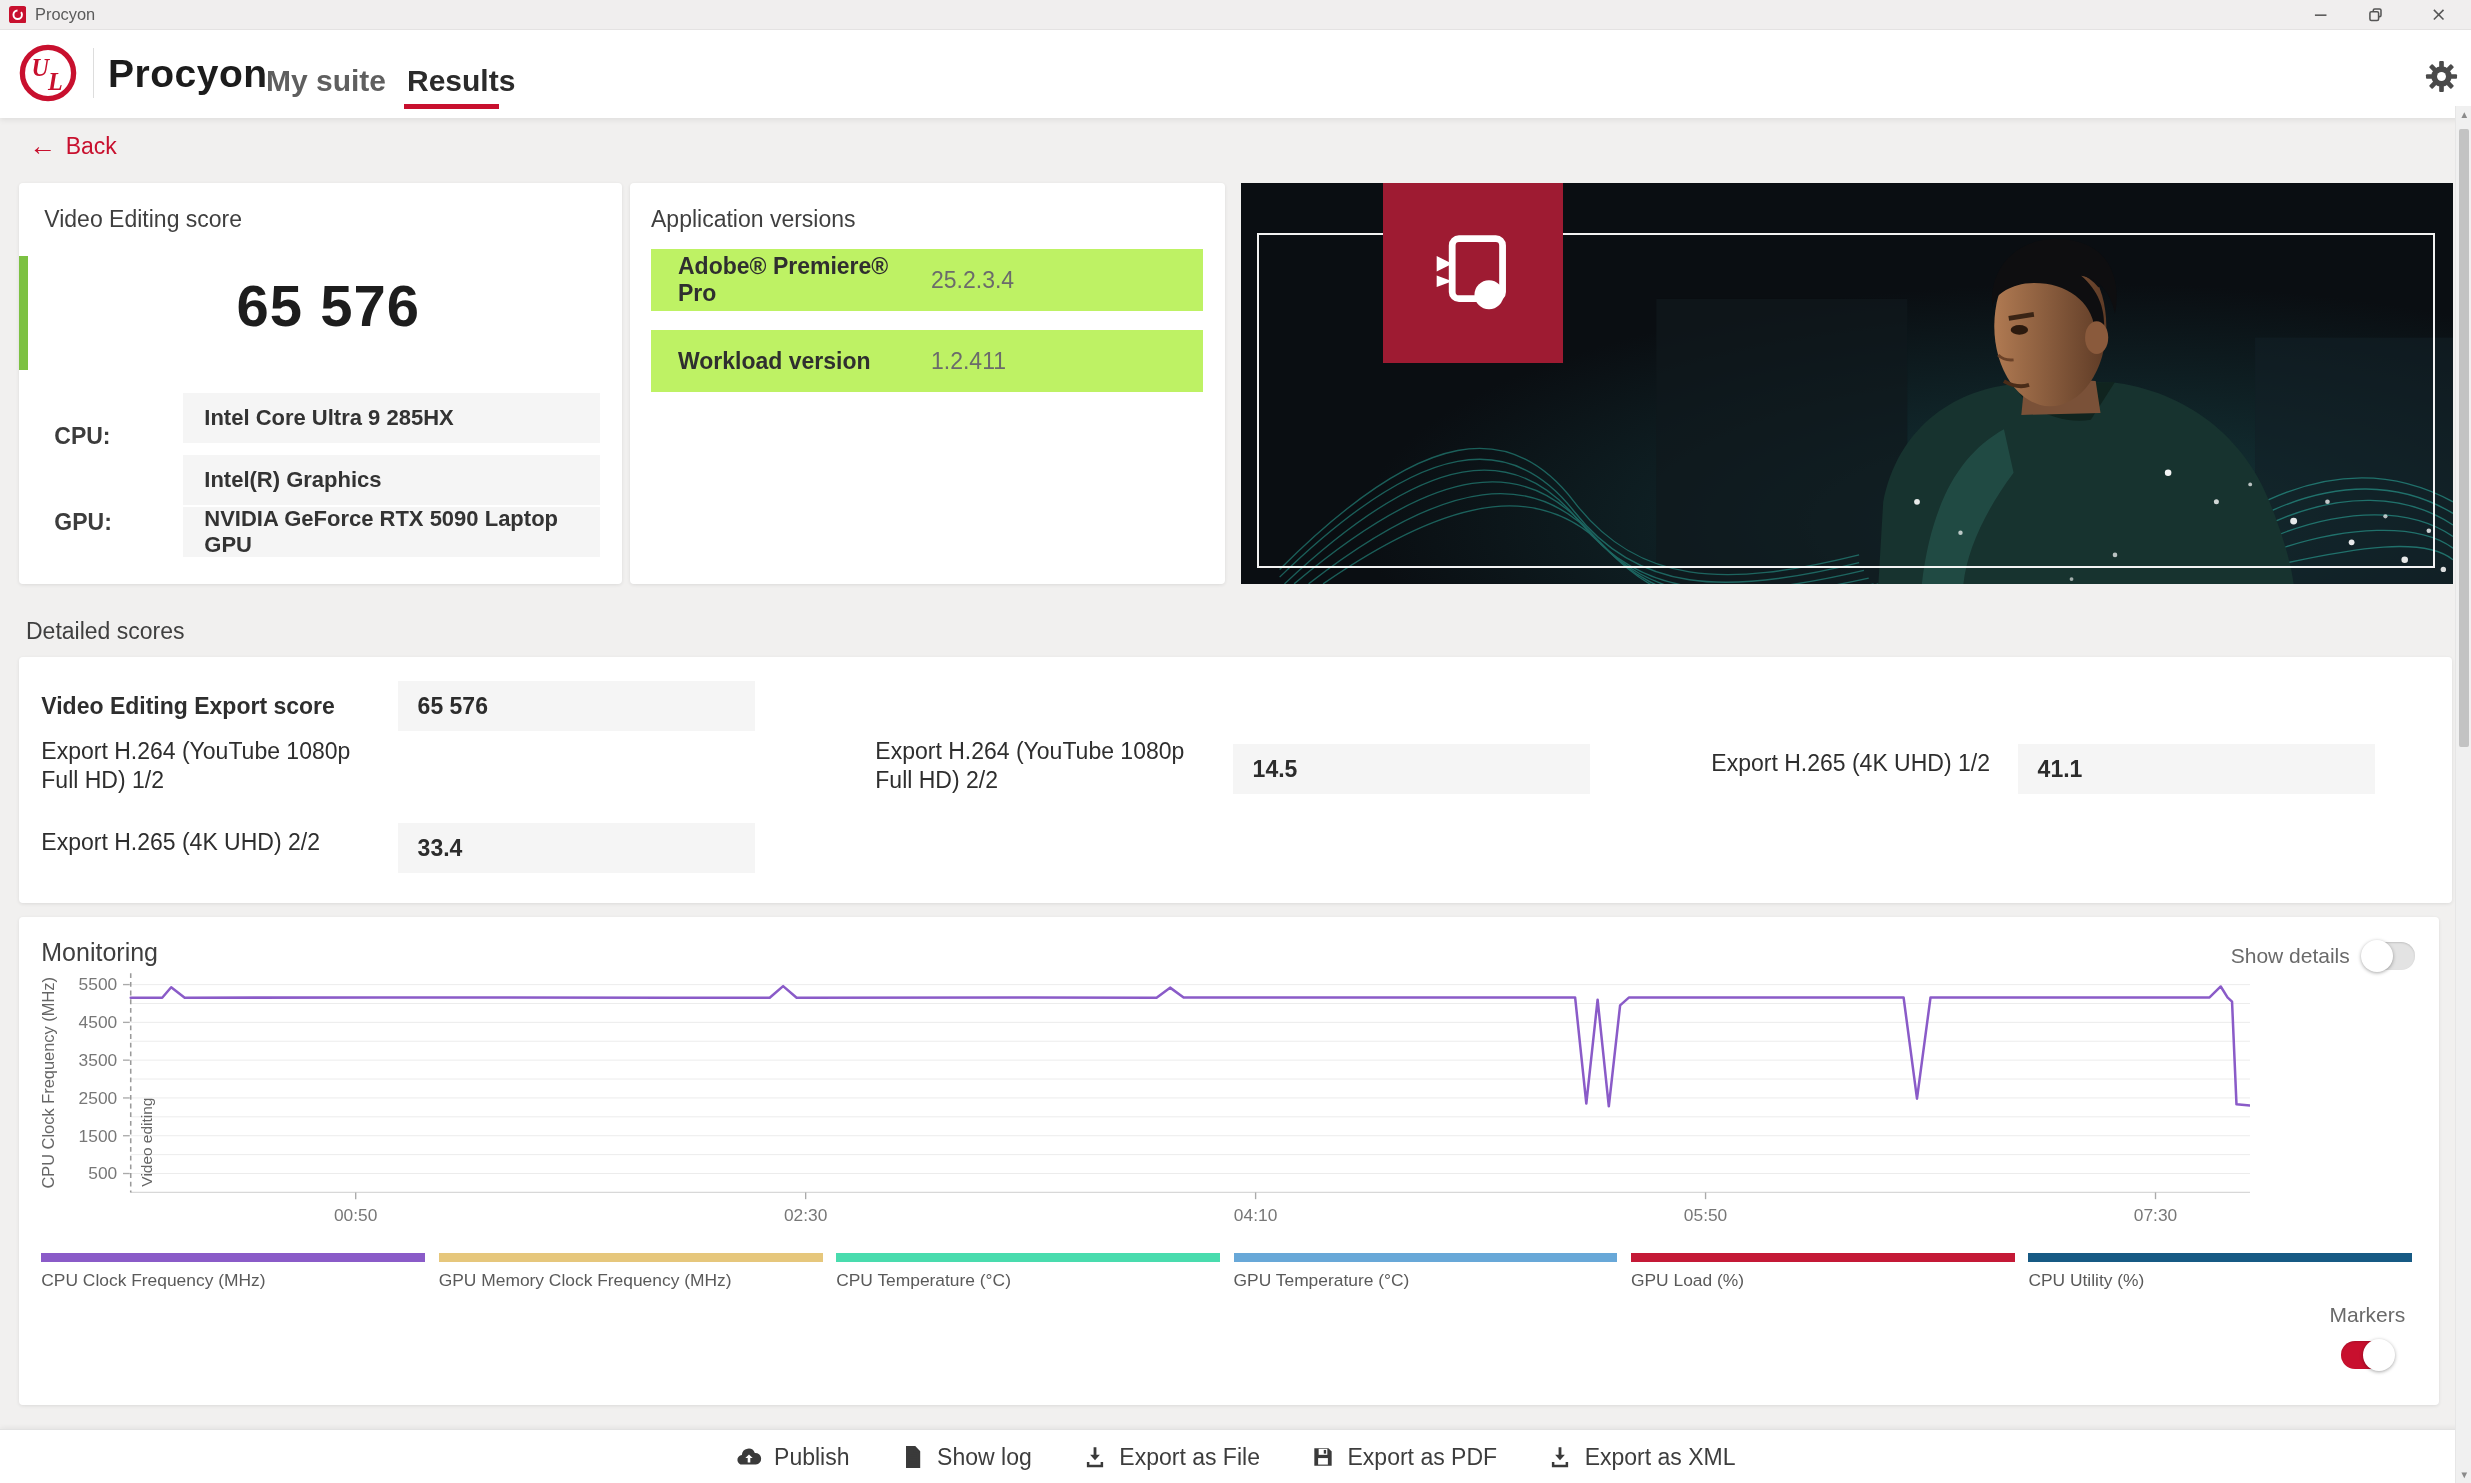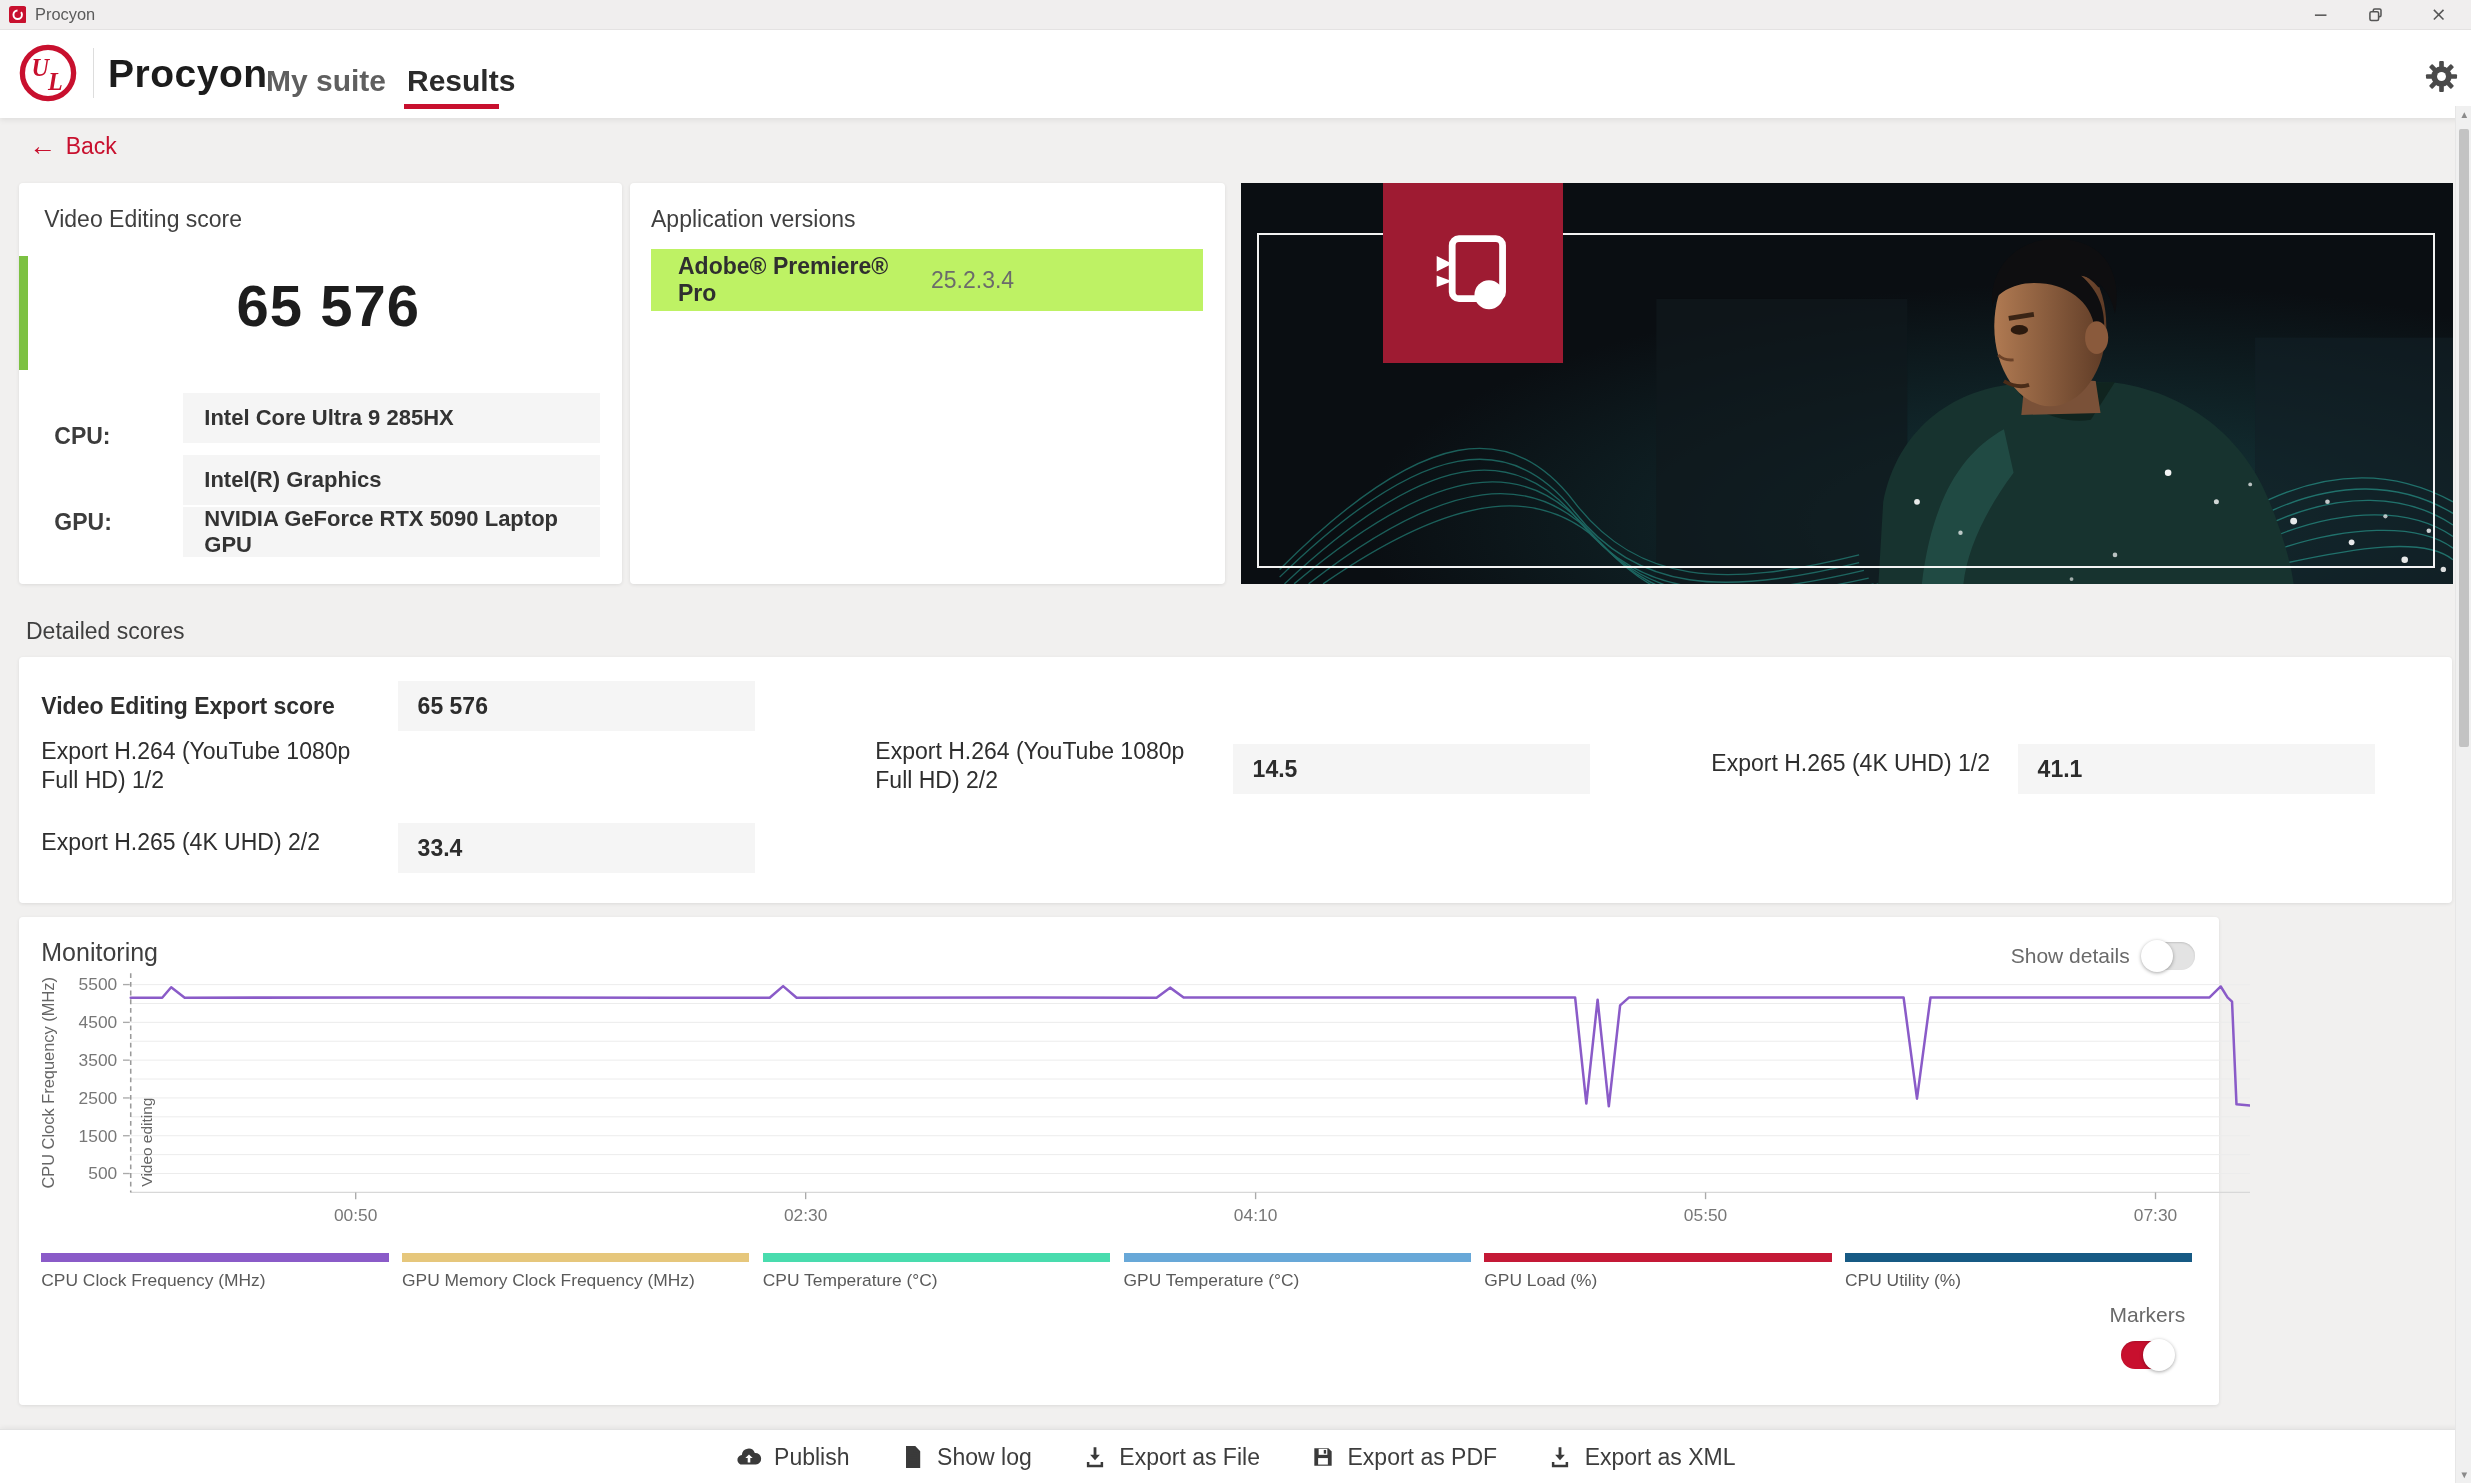--- a/index.html
+++ b/index.html
@@ -46,21 +46,21 @@
   #hero .frame{position:absolute;left:16.4px;top:50px;right:18.3px;bottom:16.4px;border:2.9px solid rgba(255,255,255,.95);}
   #hero .badge{position:absolute;left:142px;top:0;width:180px;height:180px;background:#9e1b32;
                display:flex;align-items:center;justify-content:center;}
   
   .section-label{position:absolute;font-size:23px;color:#3f3f3f;}
   #detail-card{left:19.3px;top:657px;width:2433px;height:246px;}
   .d-label{position:absolute;font-size:23px;color:#2e2e2e;line-height:29px;}
   .d-box{position:absolute;width:357px;height:50px;background:#f5f5f5;display:flex;align-items:center;
          padding-left:19.3px;box-sizing:border-box;font-size:23px;font-weight:700;color:#2c2c2c;}
   
-  #monitor-card{left:19.3px;top:917px;width:2200px;height:488px;}
+  #monitor-card{left:19.3px;top:917px;width:2420px;height:488px;}
   .toggle{position:relative;width:52px;height:28px;border-radius:14.5px;background:#e3e3e3;
           box-shadow:inset 0 1px 1.9px rgba(0,0,0,.15);cursor:pointer;flex:none;}
   .toggle .knob{position:absolute;top:-1.9px;left:-1.9px;width:32px;height:32px;border-radius:50%;
                 background:#fff;box-shadow:0 1px 3.9px rgba(0,0,0,.35);}
   .toggle.on{background:#c8102e;}
   .toggle.on .knob{left:auto;right:-1.9px;}
   .toggle-row{position:absolute;display:flex;align-items:center;gap:13.5px;font-size:21px;color:#6a6a6a;}
   #chart-wrap{position:absolute;left:19.3px;top:56px;width:2240px;height:290px;}
   #legend{position:absolute;left:22px;top:336px;right:27px;display:flex;gap:13.5px;}
   .legend-item{flex:1;}
@@ -160,20 +160,24 @@
     <div class="hw-label" style="top:326px;">GPU:</div>
     <div class="hw-box" style="top:272px;">Intel(R) Graphics</div>
     <div class="hw-box" style="top:324px;">NVIDIA GeForce RTX 5090 Laptop GPU</div>
   </div>
 
   <div class="card" id="versions-card">
     <div class="card-title" style="left:21px;top:23px;">Application versions</div>
     <div class="ver-row" style="top:66px;">
       <span class="lbl">Adobe® Premiere® Pro</span>
       <span class="val">25.2.3.4</span>
+    </div>
+    <div class="ver-row" style="top:147px;">
+      <span class="lbl">Workload version</span>
+      <span class="val">1.2.411</span>
     </div>
   </div>
 
   <div id="hero">
     <svg width="1212" height="401" viewBox="0 0 1255 415">
       <defs>
         <radialGradient id="glow" cx="70%" cy="85%" r="60%">
           <stop offset="0%" stop-color="#15383c"></stop>
             <stop offset="100%" stop-color="#0a0e12"></stop>
         </radialGradient>

